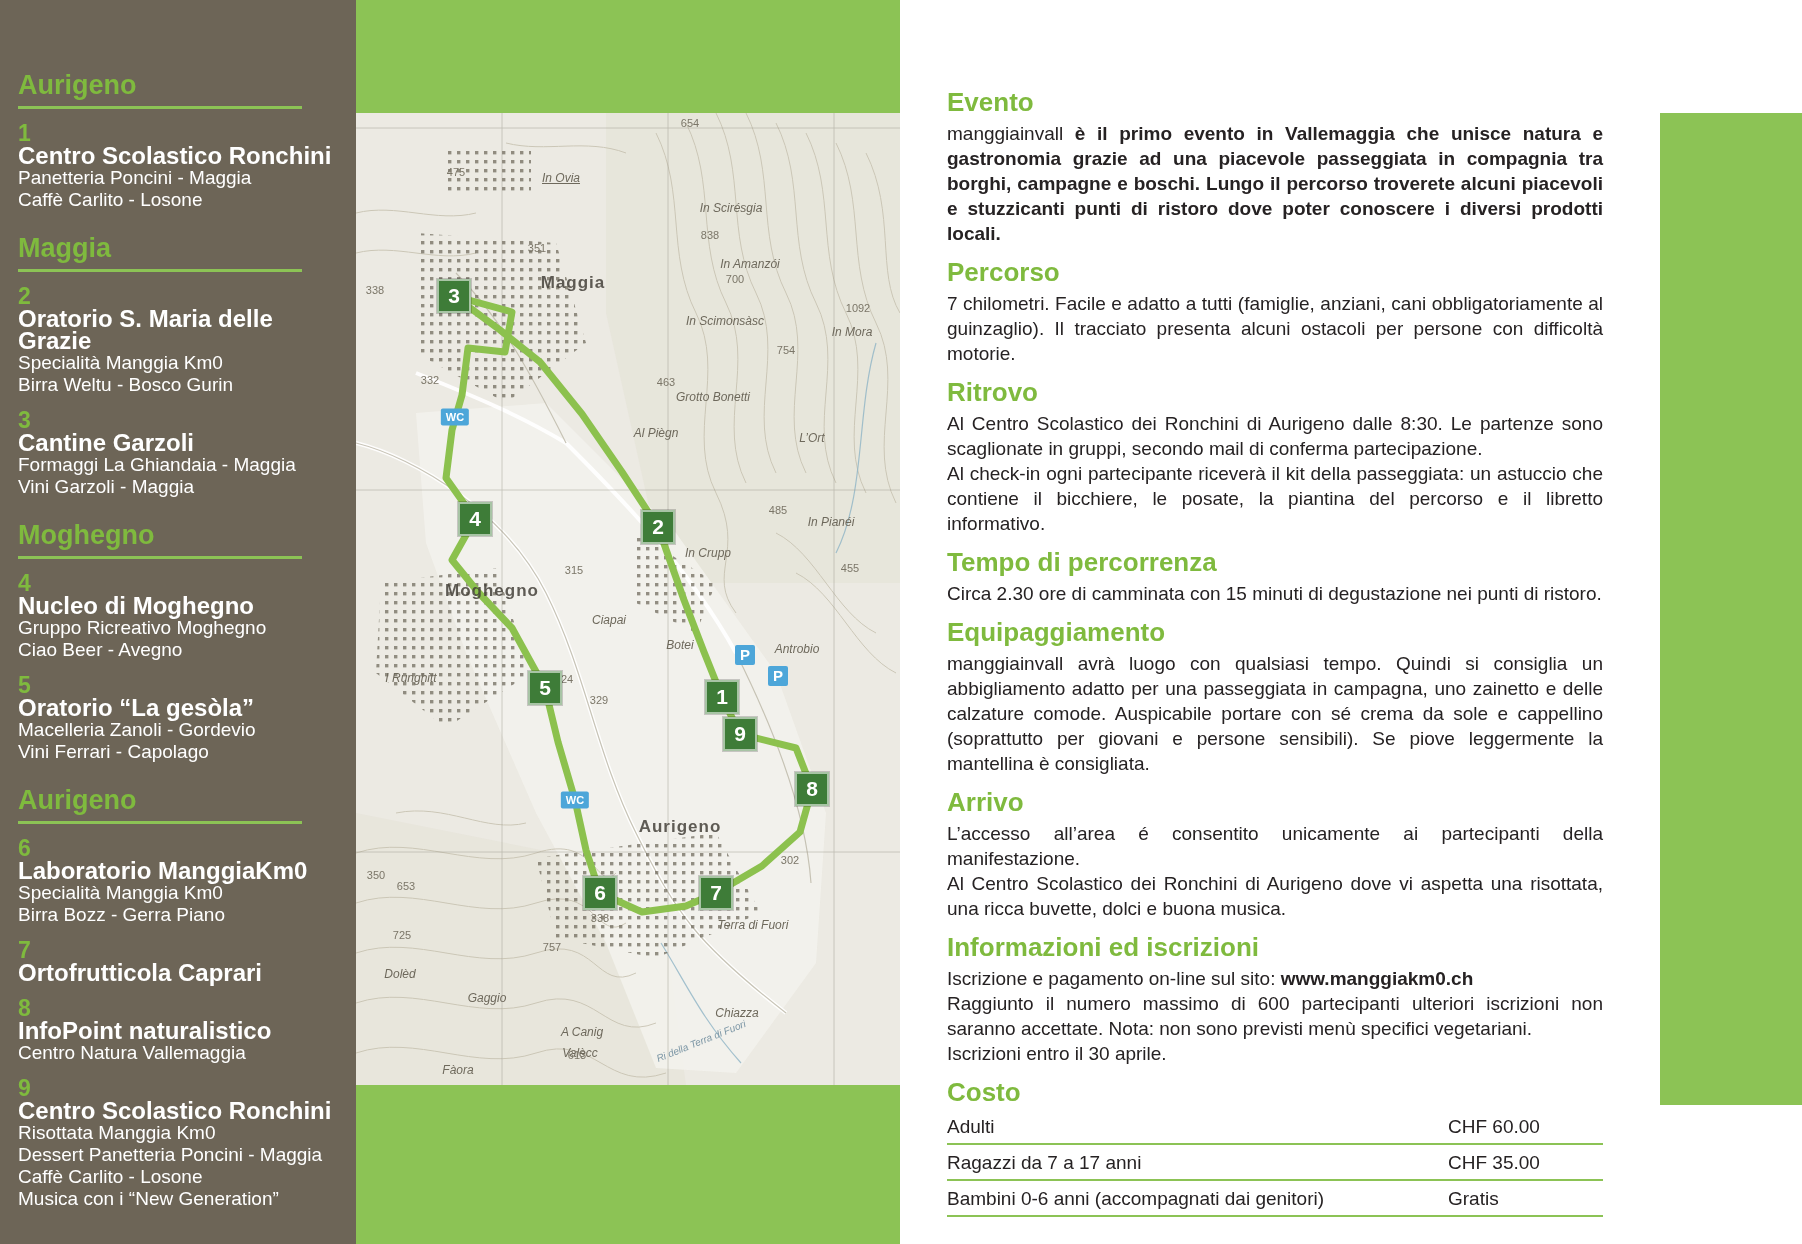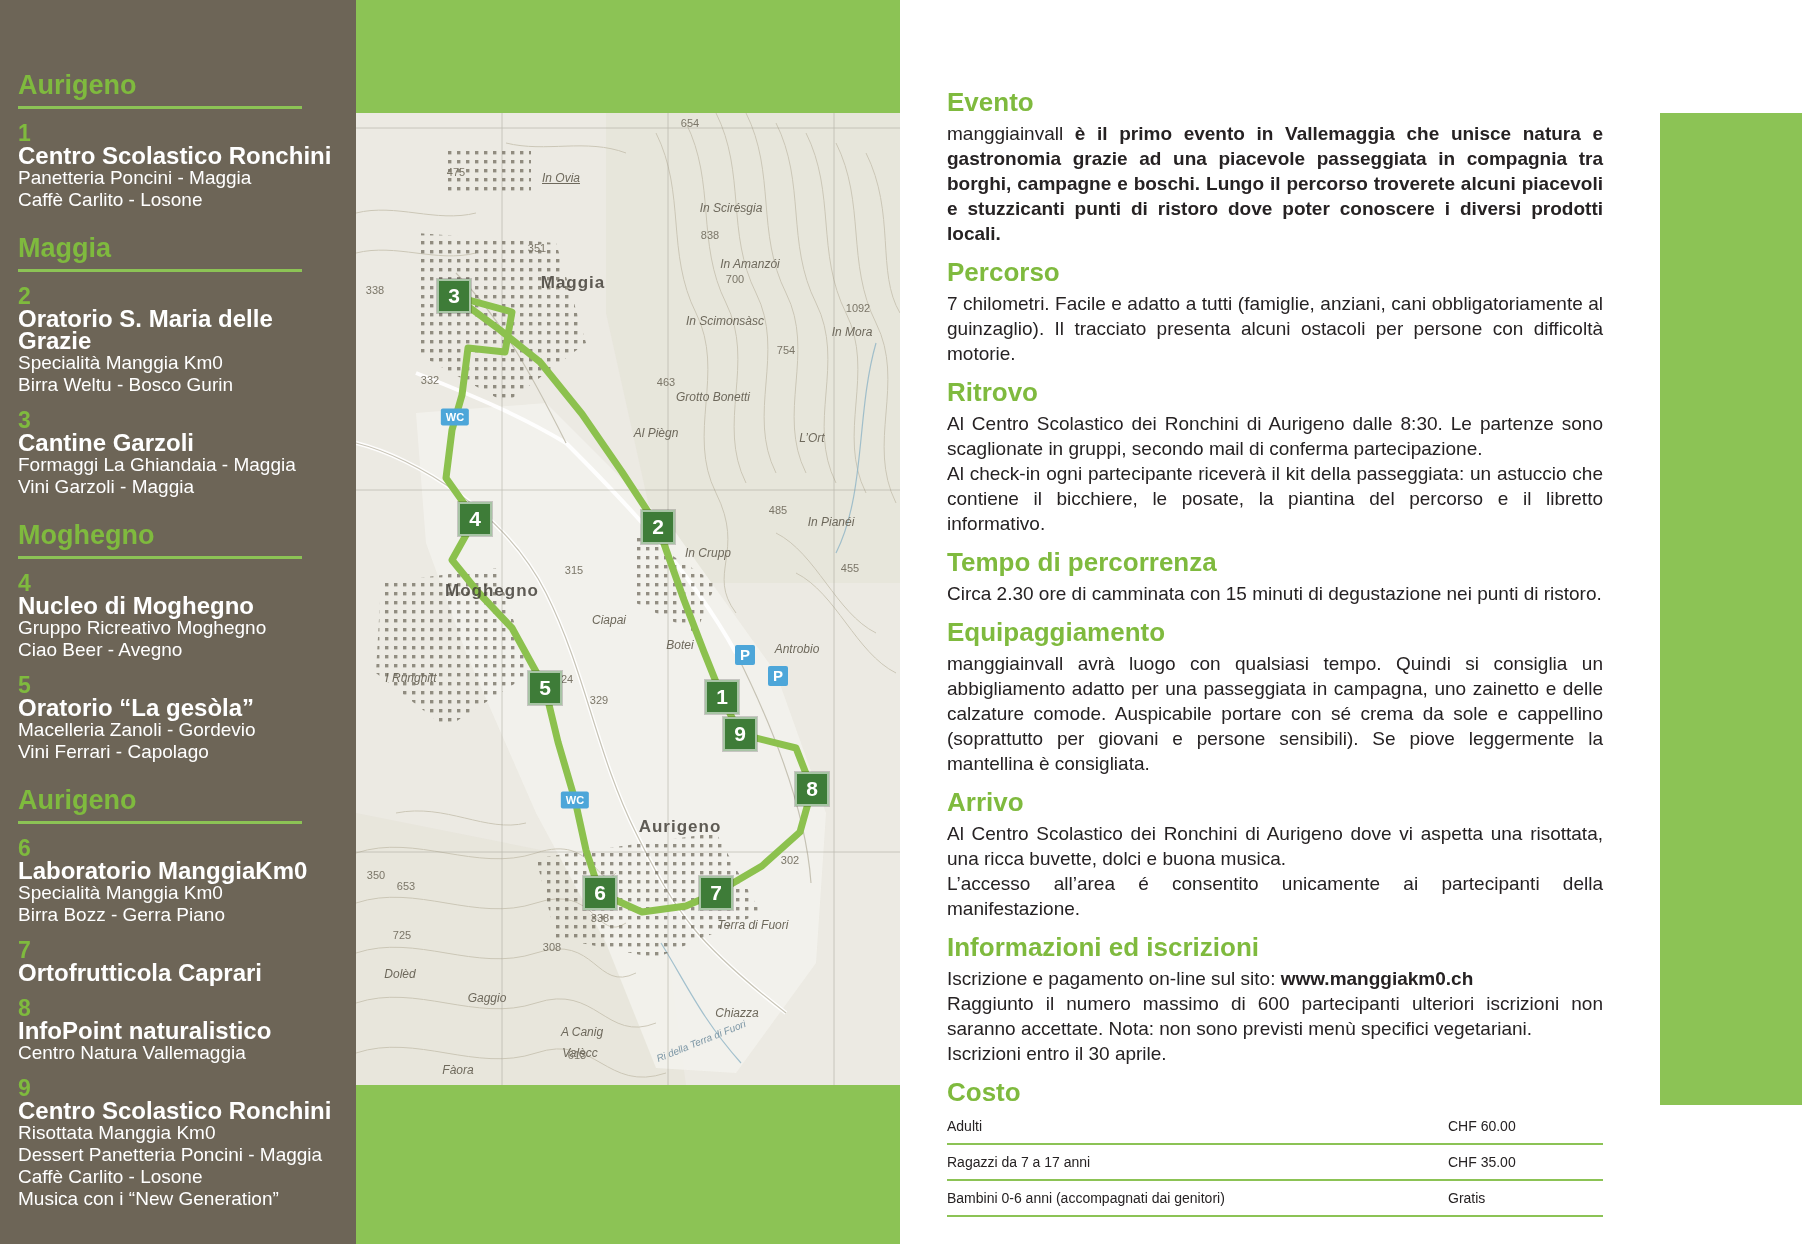--- a/index.html
+++ b/index.html
@@ -64,21 +64,21 @@
     margin:12px 0 5px 0;color:#7fba3e;font-size:26px;line-height:28px;font-weight:bold;
   }
   .right-col .section:first-child h2{margin-top:0;}
   .right-col p{
     margin:0;font-size:19px;line-height:25px;text-align:justify;
   }
   .right-col p.bold{font-weight:bold;}
   .lead{font-weight:normal;}
   .url{font-weight:bold;color:#262223;text-decoration:none;}
   .cost-row{
-    position:relative;font-size:14px;line-height:25px;
+    position:relative;font-size:19px;line-height:25px;
     border-bottom:2px solid #8cc355;padding:3px 0 4px 0;margin-bottom:2px;
   }
   .cost-price{position:absolute;left:501px;top:3px;}
 </style>
 </head>
 <body>
 
 <div class="sidebar">
 
   <div class="group">
@@ -259,21 +259,21 @@
       <span class="mlb n" style="left: 324px; top: 532px;">Botei</span>
       <span class="mlb n" style="left: 441px; top: 536px;">Antrobio</span>
       <span class="mlb t" style="left: 324px; top: 714px;">Aurigeno</span>
       <span class="mlb e" style="left: 434px; top: 747px;">302</span>
       <span class="mlb e" style="left: 20px; top: 762px;">350</span>
       <span class="mlb e" style="left: 50px; top: 773px;">653</span>
       <span class="mlb e" style="left: 244px; top: 805px;">338</span>
       <span class="mlb n" style="left: 397px; top: 812px;">Terra di Fuori</span>
       <span class="mlb e" style="left: 46px; top: 822px;">725</span>
       <span class="mlb n" style="left: 44px; top: 861px;">Dolèd</span>
-      <span class="mlb e" style="left: 196px; top: 834px;">308</span>
+      <span class="mlb e" style="left: 196px; top: 834px;">757</span>
       <span class="mlb n" style="left: 131px; top: 885px;">Gaggio</span>
       <span class="mlb n" style="left: 224px; top: 940px;">Valècc</span>
       <span class="mlb n" style="left: 226px; top: 919px;">A Canig</span>
       <span class="mlb e" style="left: 221px; top: 942px;">613</span>
       <span class="mlb n" style="left: 102px; top: 957px;">Fàora</span>
       <span class="mlb n" style="left: 381px; top: 900px;">Chiazza</span>
       <span class="mlb s" style="transform: translate(-50%, -50%) rotate(-22deg); left: 345px; top: 928px;">Ri della Terra di Fuori</span>
       <span class="mlb n" style="left: 409px; top: 1003px;">Darubi</span>
       <div class="mkr" style="left: 366px; top: 584px;">1</div>
       <div class="mkr" style="left: 302px; top: 414px;">2</div>
@@ -314,22 +314,22 @@
     <p>Circa 2.30 ore di camminata con 15 minuti di degustazione nei punti di ristoro.</p>
   </div>
 
   <div class="section">
     <h2>Equipaggiamento</h2>
     <p><span class="lead">manggiainvall</span><span> avrà luogo con qualsiasi tempo. Quindi si consiglia un abbigliamento adatto per una passeggiata in campagna, uno zainetto e delle calzature comode. Auspicabile portare con sé crema da sole e cappellino (soprattutto per giovani e persone sensibili). Se piove leggermente la mantellina è consigliata.</span></p>
   </div>
 
   <div class="section">
     <h2>Arrivo</h2>
+    <p>L’accesso all’area é consentito unicamente ai partecipanti della manifestazione.</p>
     <p>Al Centro Scolastico dei Ronchini di Aurigeno dove vi aspetta una risottata, una ricca buvette, dolci e buona musica.</p>
-    <p>L’accesso all’area é consentito unicamente ai partecipanti della manifestazione.</p>
   </div>
 
   <div class="section">
     <h2>Informazioni ed iscrizioni</h2>
     <p><span>Iscrizione e pagamento on-line sul sito: </span><a class="url" href="#">www.manggiakm0.ch</a></p>
     <p>Raggiunto il numero massimo di 600 partecipanti ulteriori iscrizioni non saranno accettate. Nota: non sono previsti menù specifici vegetariani.</p>
     <p>Iscrizioni entro il 30 aprile.</p>
   </div>
 
   <div class="section">

